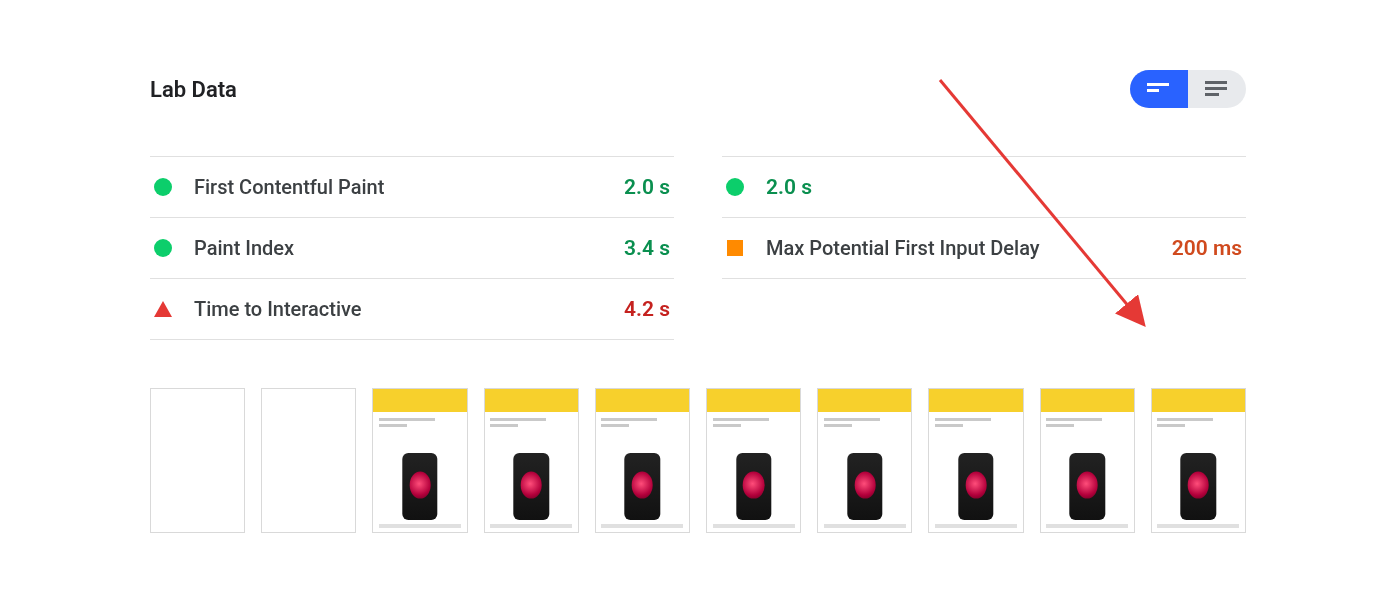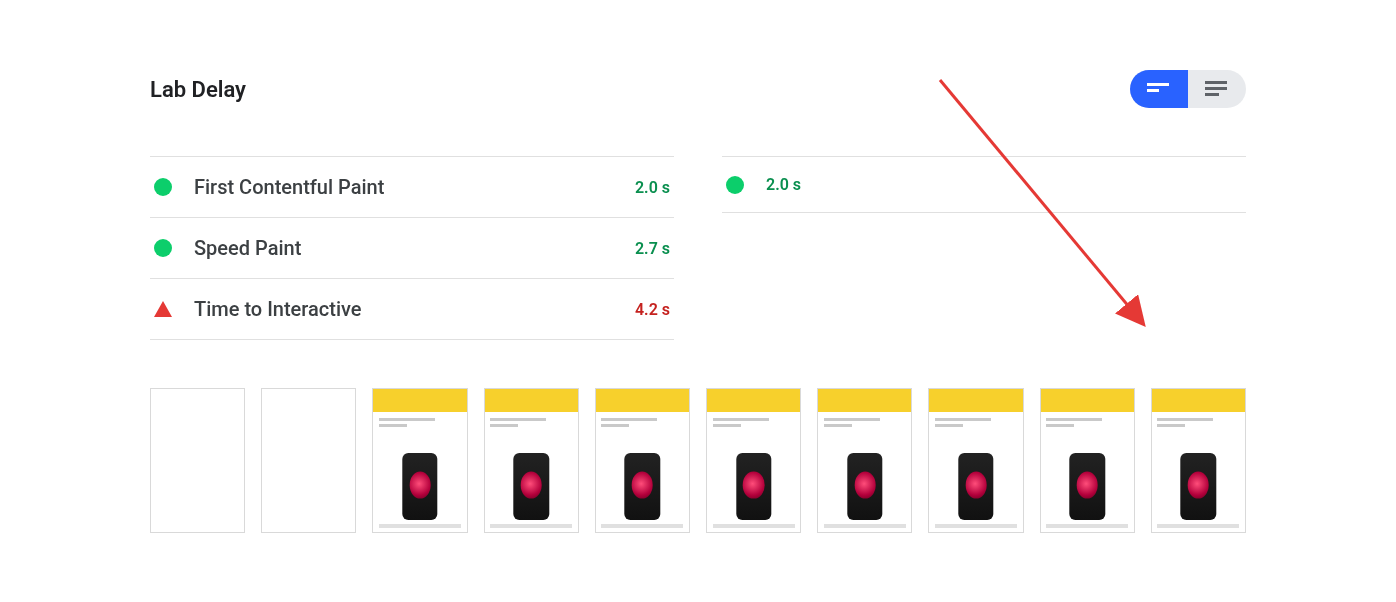--- a/index.html
+++ b/index.html
@@ -79,21 +79,21 @@
     border-right: 9px solid transparent;
     border-bottom: 16px solid #e53935;
   }
   .metric-label {
     flex: 1;
     font-size: 20px;
     color: #3c4043;
     font-weight: 500;
   }
   .metric-value {
-    font-size: 16px;
+    font-size: 21px;
     font-weight: 600;
     white-space: nowrap;
     text-align: right;
   }
   .metric-value.pass { color:#0a8f4f; }
   .metric-value.avg  { color:#d04a1e; }
   .metric-value.fail { color:#c5221f; }
 
   
   .filmstrip {
@@ -151,21 +151,21 @@
     position:absolute;
     pointer-events:none;
   }
 </style>
 </head>
 <body>
 
 <div class="container">
 
   <div class="header">
-    <div class="title">Lab Delay</div>
+    <div class="title">Lab Data</div>
     <div class="view-toggle">
       <div class="btn active">
         <svg width="24" height="16" viewBox="0 0 24 16">
           <rect x="0" y="2" width="22" height="3" fill="#ffffff"></rect>
           <rect x="0" y="8" width="12" height="3" fill="#ffffff"></rect>
         </svg>
       </div>
       <div class="btn">
         <svg width="24" height="18" viewBox="0 0 24 18">
           <rect x="0" y="1" width="22" height="3" fill="#5f6368"></rect>
@@ -182,38 +182,45 @@
         <span class="status pass">
             <span class="shape"></span>
           </span>
         <span class="metric-label">First Contentful Paint</span>
         <span class="metric-value pass">2.0 s</span>
       </div>
       <div class="row">
         <span class="status pass">
             <span class="shape"></span>
           </span>
-        <span class="metric-label">Speed Paint</span>
-        <span class="metric-value pass">2.7 s</span>
+        <span class="metric-label">Paint Index</span>
+        <span class="metric-value pass">3.4 s</span>
       </div>
       <div class="row">
         <span class="status fail">
             <span class="shape"></span>
           </span>
         <span class="metric-label">Time to Interactive</span>
         <span class="metric-value fail">4.2 s</span>
       </div>
     </div>
 
     <div class="col">
       <div class="row">
         <span class="status pass">
             <span class="shape"></span>
           </span>
         <span class="metric-value pass">2.0 s</span>
+      </div>
+      <div class="row">
+        <span class="status avg">
+            <span class="shape"></span>
+          </span>
+        <span class="metric-label">Max Potential First Input Delay</span>
+        <span class="metric-value avg">200 ms</span>
       </div>
     </div>
   </div>
 
   <div class="filmstrip">
 
   <div class="frame blank"></div>
       <div class="frame blank"></div>
       <div class="frame loaded">
         <div class="fbar"></div>

